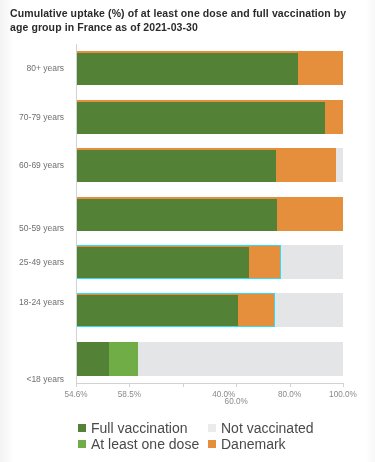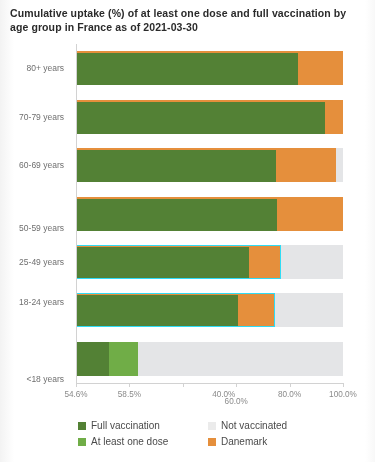--- a/index.html
+++ b/index.html
@@ -85,21 +85,21 @@
   }
   
   #legend{
     position:absolute;
     left:78px;top:420px;
     width:280px;height:38px;
   }
   .leg-item{
     position:absolute;
     display:flex;align-items:center;gap:5px;
-    font-size:10px;color:#4a4a4a;
+    font-size:14px;color:#4a4a4a;
     white-space:nowrap;
   }
   .swatch{
     width:8px;height:8px;display:inline-block;flex:none;
   }
   .sw-full{background:#538135;}
   .sw-dose{background:#70ad47;}
   .sw-none{background:#ebebeb;}
   .sw-dk{background:#e58f3c;}
   

